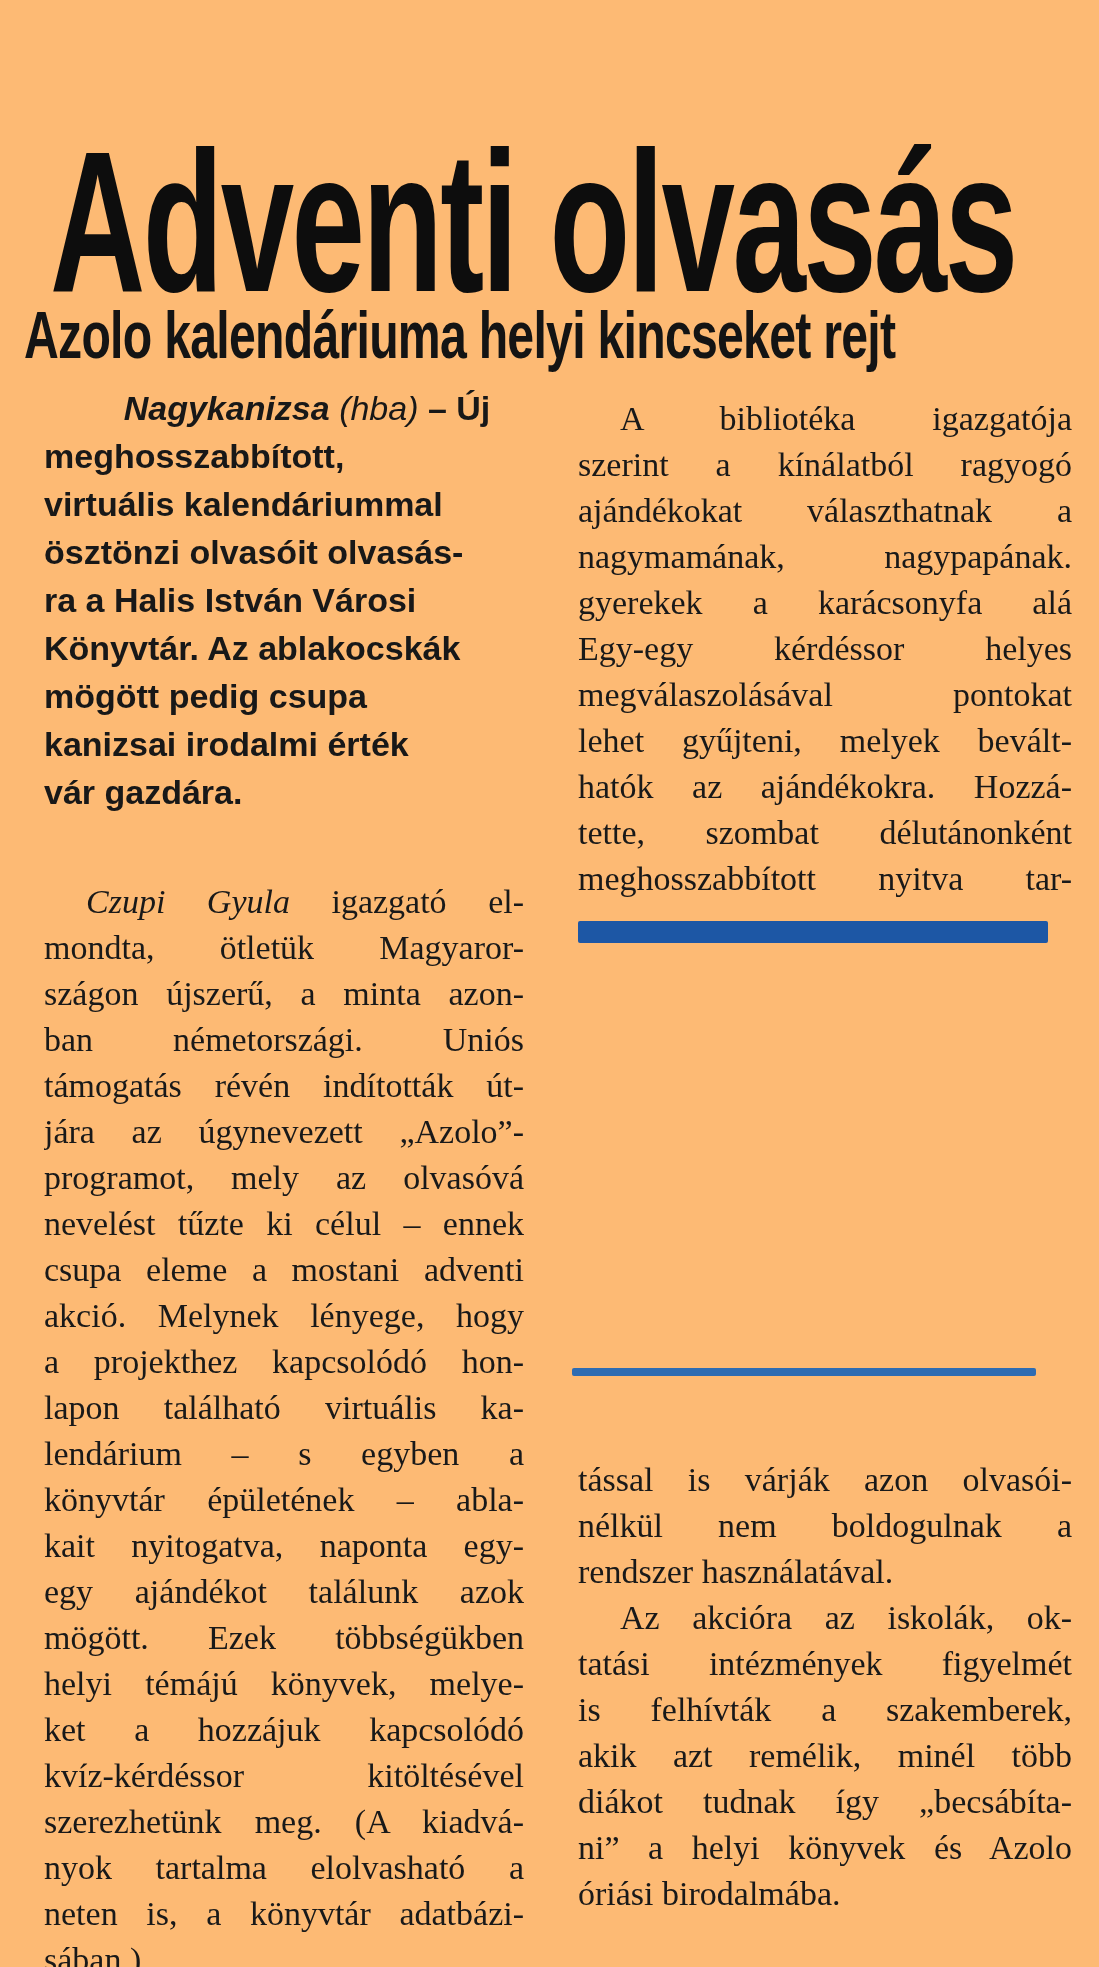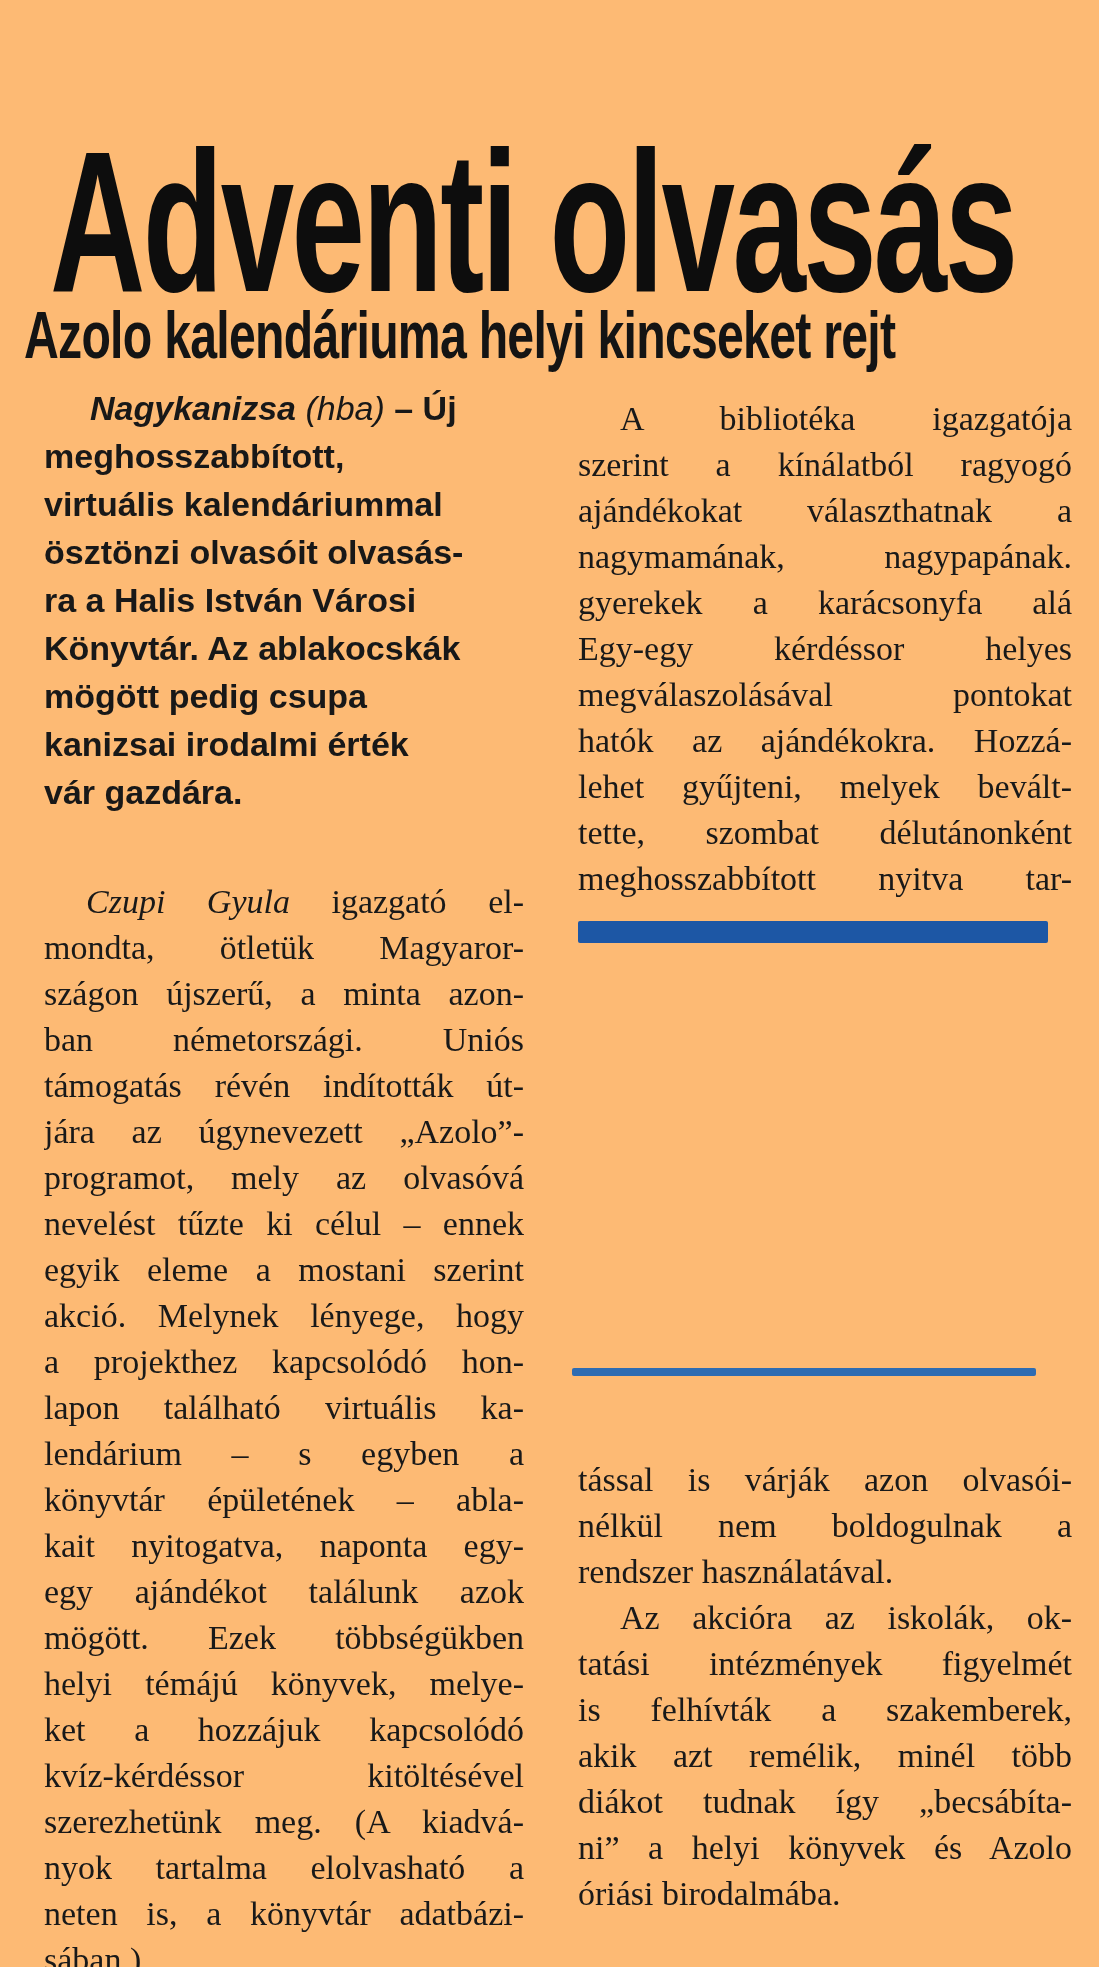--- a/index.html
+++ b/index.html
@@ -55,21 +55,21 @@
   .line.lastleft{text-align-last:left !important;}
   .line.indent{text-indent:42px;}
   
   .lead{
     left:44px;top:384px;width:480px;
     font-family:"Liberation Sans",sans-serif;
     font-weight:bold;
     font-size:34px;line-height:48px;
     color:#181818;
   }
-  .lead .line.indent{text-indent:46px;}
+  .lead .line.indent{text-indent:46px;text-align:center;}
   
   .serifcol{
     font-family:"Liberation Serif",serif;
     font-size:34px;line-height:46px;
     color:var(--ink);
   }
   .body-left{left:44px;top:831px;width:480px;margin-top:48px;}
   .body-right-1{left:578px;top:396px;width:494px;}
   .body-right-2{left:578px;top:1419px;width:494px;margin-top:38px;}
   
@@ -120,21 +120,21 @@
 
   <div class="textblock serifcol body-left just">
       <div class="line indent"><span class="i">Czupi Gyula</span><span> igazgató el-</span></div>
       <div class="line">mondta, ötletük Magyaror-</div>
       <div class="line">szágon újszerű, a minta azon-</div>
       <div class="line">ban németországi. Uniós</div>
       <div class="line">támogatás révén indították út-</div>
       <div class="line">jára az úgynevezett „Azolo”-</div>
       <div class="line">programot, mely az olvasóvá</div>
       <div class="line">nevelést tűzte ki célul – ennek</div>
-      <div class="line">egyik eleme a mostani szerint</div>
+      <div class="line">csupa eleme a mostani adventi</div>
       <div class="line">akció. Melynek lényege, hogy</div>
       <div class="line">a projekthez kapcsolódó hon-</div>
       <div class="line">lapon található virtuális ka-</div>
       <div class="line">lendárium – s egyben a</div>
       <div class="line">könyvtár épületének – abla-</div>
       <div class="line">kait nyitogatva, naponta egy-</div>
       <div class="line">egy ajándékot találunk azok</div>
       <div class="line">mögött. Ezek többségükben</div>
       <div class="line">helyi témájú könyvek, melye-</div>
       <div class="line">ket a hozzájuk kapcsolódó</div>
@@ -146,22 +146,22 @@
     </div>
 
   <div class="textblock serifcol body-right-1 just">
       <div class="line indent">A bibliotéka igazgatója</div>
       <div class="line">szerint a kínálatból ragyogó</div>
       <div class="line">ajándékokat választhatnak a</div>
       <div class="line">nagymamának, nagypapának.</div>
       <div class="line">gyerekek a karácsonyfa alá</div>
       <div class="line">Egy-egy kérdéssor helyes</div>
       <div class="line">megválaszolásával pontokat</div>
+      <div class="line">lehet gyűjteni, melyek bevált-</div>
       <div class="line">hatók az ajándékokra. Hozzá-</div>
-      <div class="line">lehet gyűjteni, melyek bevált-</div>
       <div class="line">tette, szombat délutánonként</div>
       <div class="line">meghosszabbított nyitva tar-</div>
     </div>
 
   <div class="rule-top"></div>
 
 
   <div class="rule-bottom"></div>
 
   <div class="textblock serifcol body-right-2 just">

